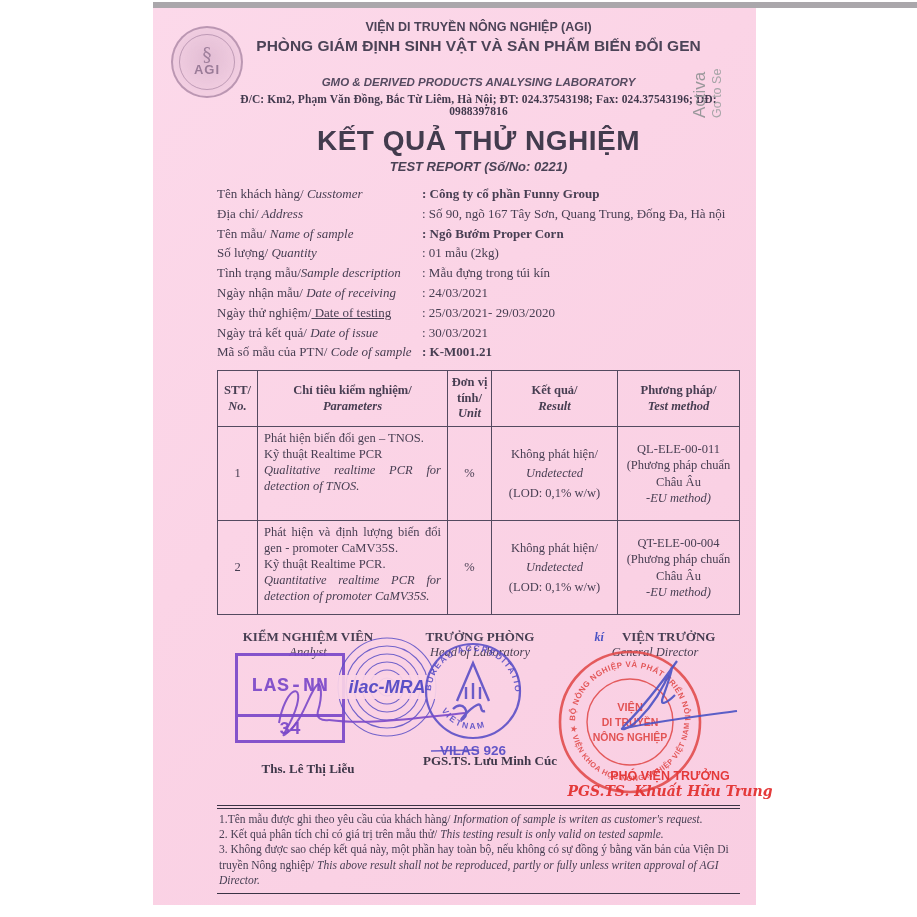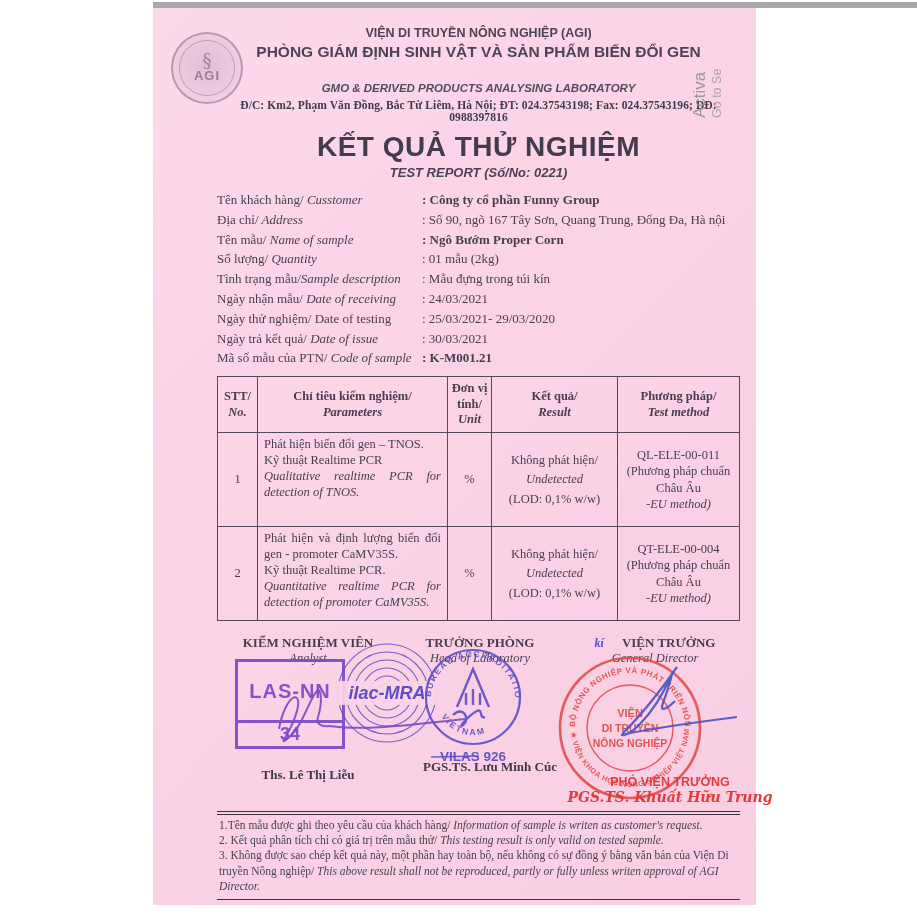--- a/index.html
+++ b/index.html
@@ -29,40 +29,40 @@
 
   
   .letterhead{position:relative;text-align:center;font-family:"Liberation Sans",sans-serif;}
   .logo{position:absolute;left:-46px;top:6px;width:72px;height:72px;border-radius:50%;
     border:2px solid rgba(142,106,140,.55);background:radial-gradient(circle at 50% 45%, rgba(177,138,172,.35), rgba(177,138,172,.12) 70%);
     color:#8d6f8d;display:flex;align-items:center;justify-content:center;}
   .logo-inner{width:56px;height:56px;border-radius:50%;border:1px solid rgba(142,106,140,.5);
     display:flex;flex-direction:column;align-items:center;justify-content:center;}
   .logo-dna{font-size:18px;line-height:14px;font-family:"DejaVu Serif",serif;opacity:.8;}
   .logo-agi{font-weight:700;font-size:13px;letter-spacing:1px;font-family:"Liberation Sans",sans-serif;opacity:.85;}
-  .org-vi{font-size:12.5px;font-weight:700;color:#4c4357;margin-top:6px;}
+  .org-vi{font-size:12.5px;font-weight:700;color:#4c4357;}
   .dept-vi{font-size:15.5px;font-weight:700;color:#4c4357;margin-top:3px;}
   .dept-en{font-size:11.5px;font-weight:700;font-style:italic;color:#554a60;margin-top:21px;}
   .address{font-family:"Liberation Serif",serif;font-size:11.5px;font-weight:700;
     color:#41394d;margin-top:5px;letter-spacing:.1px;}
 
   
   .title-vi{text-align:center;font-family:"Liberation Sans",sans-serif;font-weight:700;
     font-size:28px;color:#433c4e;margin-top:8px;letter-spacing:.5px;}
   .title-en{text-align:center;font-family:"Liberation Sans",sans-serif;font-weight:700;
     font-style:italic;font-size:13px;color:#4a4256;margin-top:2px;}
 
   
   .info{margin-top:12px;font-size:13px;}
   .info-row{display:flex;height:19.8px;align-items:baseline;}
   .il{width:205px;flex:none;}
   .ile{font-style:italic;}
   .iv{flex:1;}
   .info-row:nth-child(1) .iv,.info-row:nth-child(3) .iv,.info-row:nth-child(9) .iv{font-weight:700;}
-  .info-row:nth-child(7) .ile{font-style:normal;}
+  .info-row:nth-child(7) .ile{font-style:normal;text-decoration:underline;}
 
   
   table{margin-top:6px;border-collapse:collapse;width:522px;table-layout:fixed;}
   th,td{border:1.5px solid var(--border);font-size:12.5px;color:var(--ink);
     vertical-align:middle;padding:14px 4px;}
   th{font-weight:700;line-height:1.25;padding:4px 2px;}
   th .en{font-style:italic;display:block;}
   col.c-no{width:40px;}col.c-param{width:190px;}col.c-unit{width:44px;}
   col.c-result{width:126px;}col.c-method{width:122px;}
   td.no,td.unit,td.result,td.method{text-align:center;}
@@ -84,21 +84,21 @@
   .sig-area{position:relative;height:178px;margin-top:8px;}
   .sig-title{position:absolute;text-align:center;font-size:13px;}
   .sig-title .tvi{font-weight:700;display:block;}
   .sig-title .ten{font-style:italic;display:block;font-size:12.5px;}
   .st-analyst{left:6px;top:6px;width:170px;}
   .st-head{left:178px;top:6px;width:170px;}
   .st-director{left:348px;top:6px;width:180px;}
   .kih{color:var(--blue);font-style:italic;font-weight:700;font-size:12px;margin-right:18px;}
   .las-stamp{position:absolute;left:18px;top:30px;width:110px;height:90px;
     border:3px solid var(--purple);color:var(--purple);
-    font-family:Liberation Sans, sans-serif;text-align:center;opacity:.92;}
+    font-family:Liberation Mono, monospace;text-align:center;opacity:.92;}
   .las-top{height:58px;display:flex;align-items:center;justify-content:center;
     font-weight:700;font-size:20px;letter-spacing:1px;}
   .las-bottom{border-top:3px solid var(--purple);height:26px;display:flex;align-items:center;
     justify-content:center;font-weight:700;font-size:18px;}
   .ilac-stamp{position:absolute;left:118px;top:12px;width:104px;height:104px;}
   .vilas-stamp{position:absolute;left:200px;top:16px;width:112px;height:126px;}
   .red-stamp{position:absolute;left:338px;top:24px;width:150px;height:150px;}
   .sig-name{position:absolute;text-align:center;font-weight:700;font-size:13px;color:#3e3749;}
   .sn-analyst{left:6px;top:138px;width:170px;}
   .sn-head{left:178px;top:130px;width:190px;}

